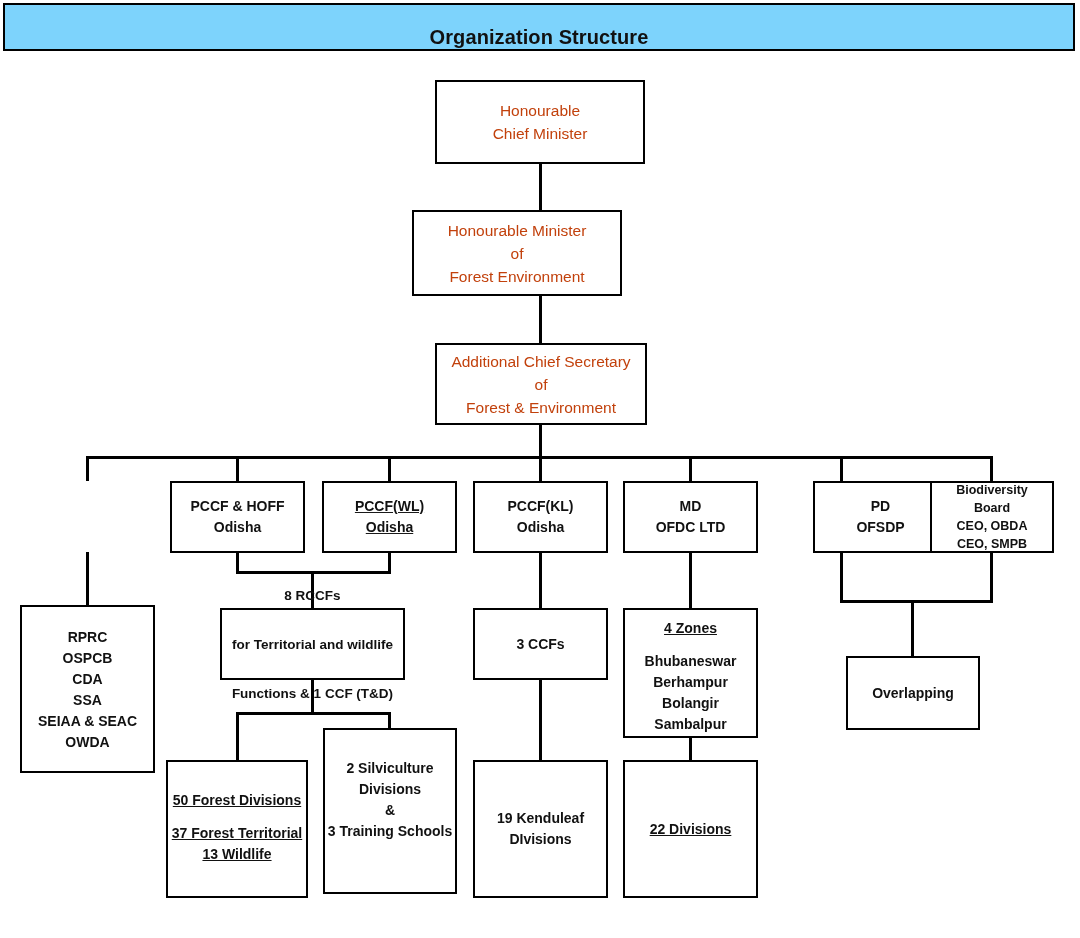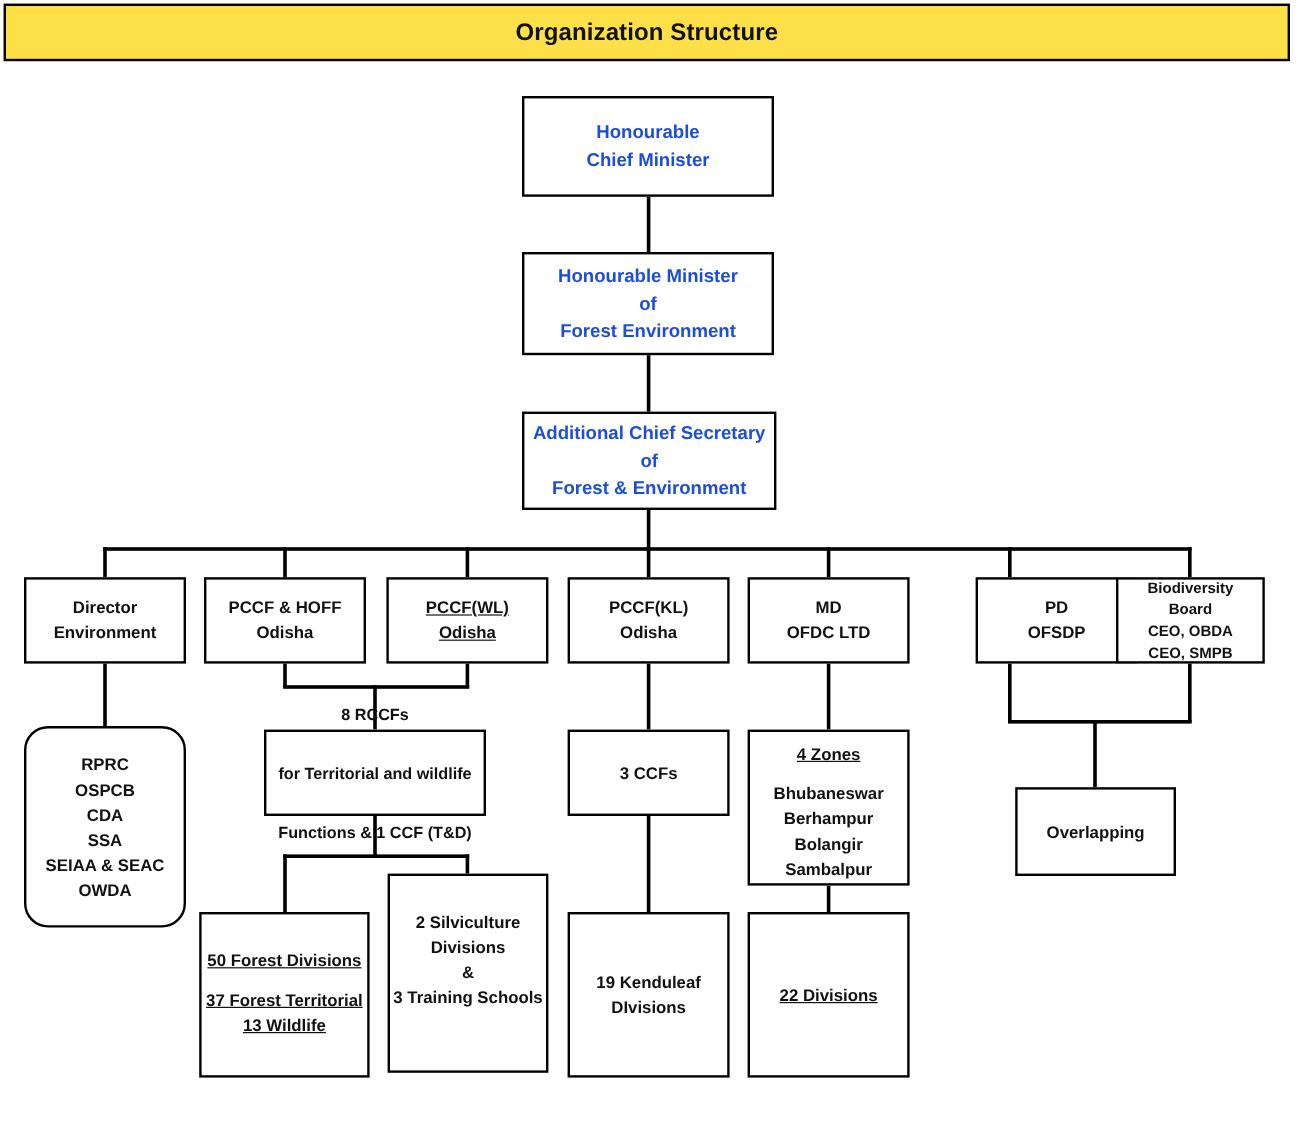--- a/index.html
+++ b/index.html
@@ -20,23 +20,23 @@
   }
 
   
   .title-bar {
     position: absolute;
     left: 3px;
     top: 3px;
     width: 1068px;
     height: 44px;
     border: 2px solid #000;
-    background: #fde047;
+    background: #7dd3fc;
     display: flex;
-    align-items: center;
+    align-items: flex-end;
     justify-content: center;
   }
   .title-bar .title-text {
     font-size: 20px;
     font-weight: bold;
     letter-spacing: 0.1px;
     color: #111;
   }
 
   
@@ -53,23 +53,23 @@
     z-index: 2;
   }
   .node .line {
     display: block;
     white-space: nowrap;
   }
 
   
   .node.plain .line {
     font-size: 15.5px;
-    font-weight: bold;
+    font-weight: normal;
     line-height: 23px;
-    color: #1d4ed8;
+    color: #c2410c;
   }
   
   .node.bold .line {
     font-size: 13.5px;
     font-weight: bold;
     line-height: 19px;
     color: #111;
   }
   .node.bold.sm .line {
     font-size: 12.5px;
@@ -141,36 +141,32 @@
   <div class="conn v" style="left:840px; top:552px; height:50px;"></div>
   <div class="conn v" style="left:990px; top:552px; height:50px;"></div>
   <div class="conn h" style="left:840px; top:600px; width:153px;"></div>
   <div class="conn v" style="left:911px; top:600px; height:56px;"></div>
 
   <div class="node plain" style="left:435px; top:80px; width:210px; height:84px;">
     <span class="line">Honourable</span>
     <span class="line">Chief Minister</span>
   </div>
 
-  <div class="node plain" style="left:435px; top:210px; width:210px; height:86px;">
+  <div class="node plain" style="left:412px; top:210px; width:210px; height:86px;">
     <span class="line">Honourable Minister</span>
     <span class="line">of</span>
     <span class="line">Forest Environment</span>
   </div>
 
   <div class="node plain" style="left:435px; top:343px; width:212px; height:82px;">
     <span class="line">Additional Chief Secretary</span>
     <span class="line">of</span>
     <span class="line">Forest &amp; Environment</span>
   </div>
 
-  <div class="node bold lg" style="left:20px; top:481px; width:135px; height:72px;">
-    <span class="line">Director</span>
-    <span class="line">Environment</span>
-  </div>
 
   <div class="node bold lg" style="left:170px; top:481px; width:135px; height:72px;">
     <span class="line">PCCF &amp; HOFF</span>
     <span class="line">Odisha</span>
   </div>
 
   <div class="node bold lg" style="left:322px; top:481px; width:135px; height:72px;text-decoration:underline;">
     <span class="line">PCCF(WL)</span>
     <span class="line">Odisha</span>
   </div>
@@ -190,21 +186,21 @@
     <span class="line">OFSDP</span>
   </div>
 
   <div class="node bold sm" style="left:930px; top:481px; width:124px; height:72px;">
     <span class="line">Biodiversity</span>
     <span class="line">Board</span>
     <span class="line">CEO, OBDA</span>
     <span class="line">CEO, SMPB</span>
   </div>
 
-  <div class="node bold lg" style="left:20px; top:605px; width:135px; height:168px; justify-content:flex-start; padding-top:20px;border-radius:20px;">
+  <div class="node bold lg" style="left:20px; top:605px; width:135px; height:168px; justify-content:flex-start; padding-top:20px;">
     <span class="line">RPRC</span>
     <span class="line">OSPCB</span>
     <span class="line">CDA</span>
     <span class="line">SSA</span>
     <span class="line">SEIAA &amp; SEAC</span>
     <span class="line">OWDA</span>
   </div>
 
   <div class="node bold" style="left:220px; top:608px; width:185px; height:72px;gap:30px;">
     <span class="line">8 RCCFs</span>

